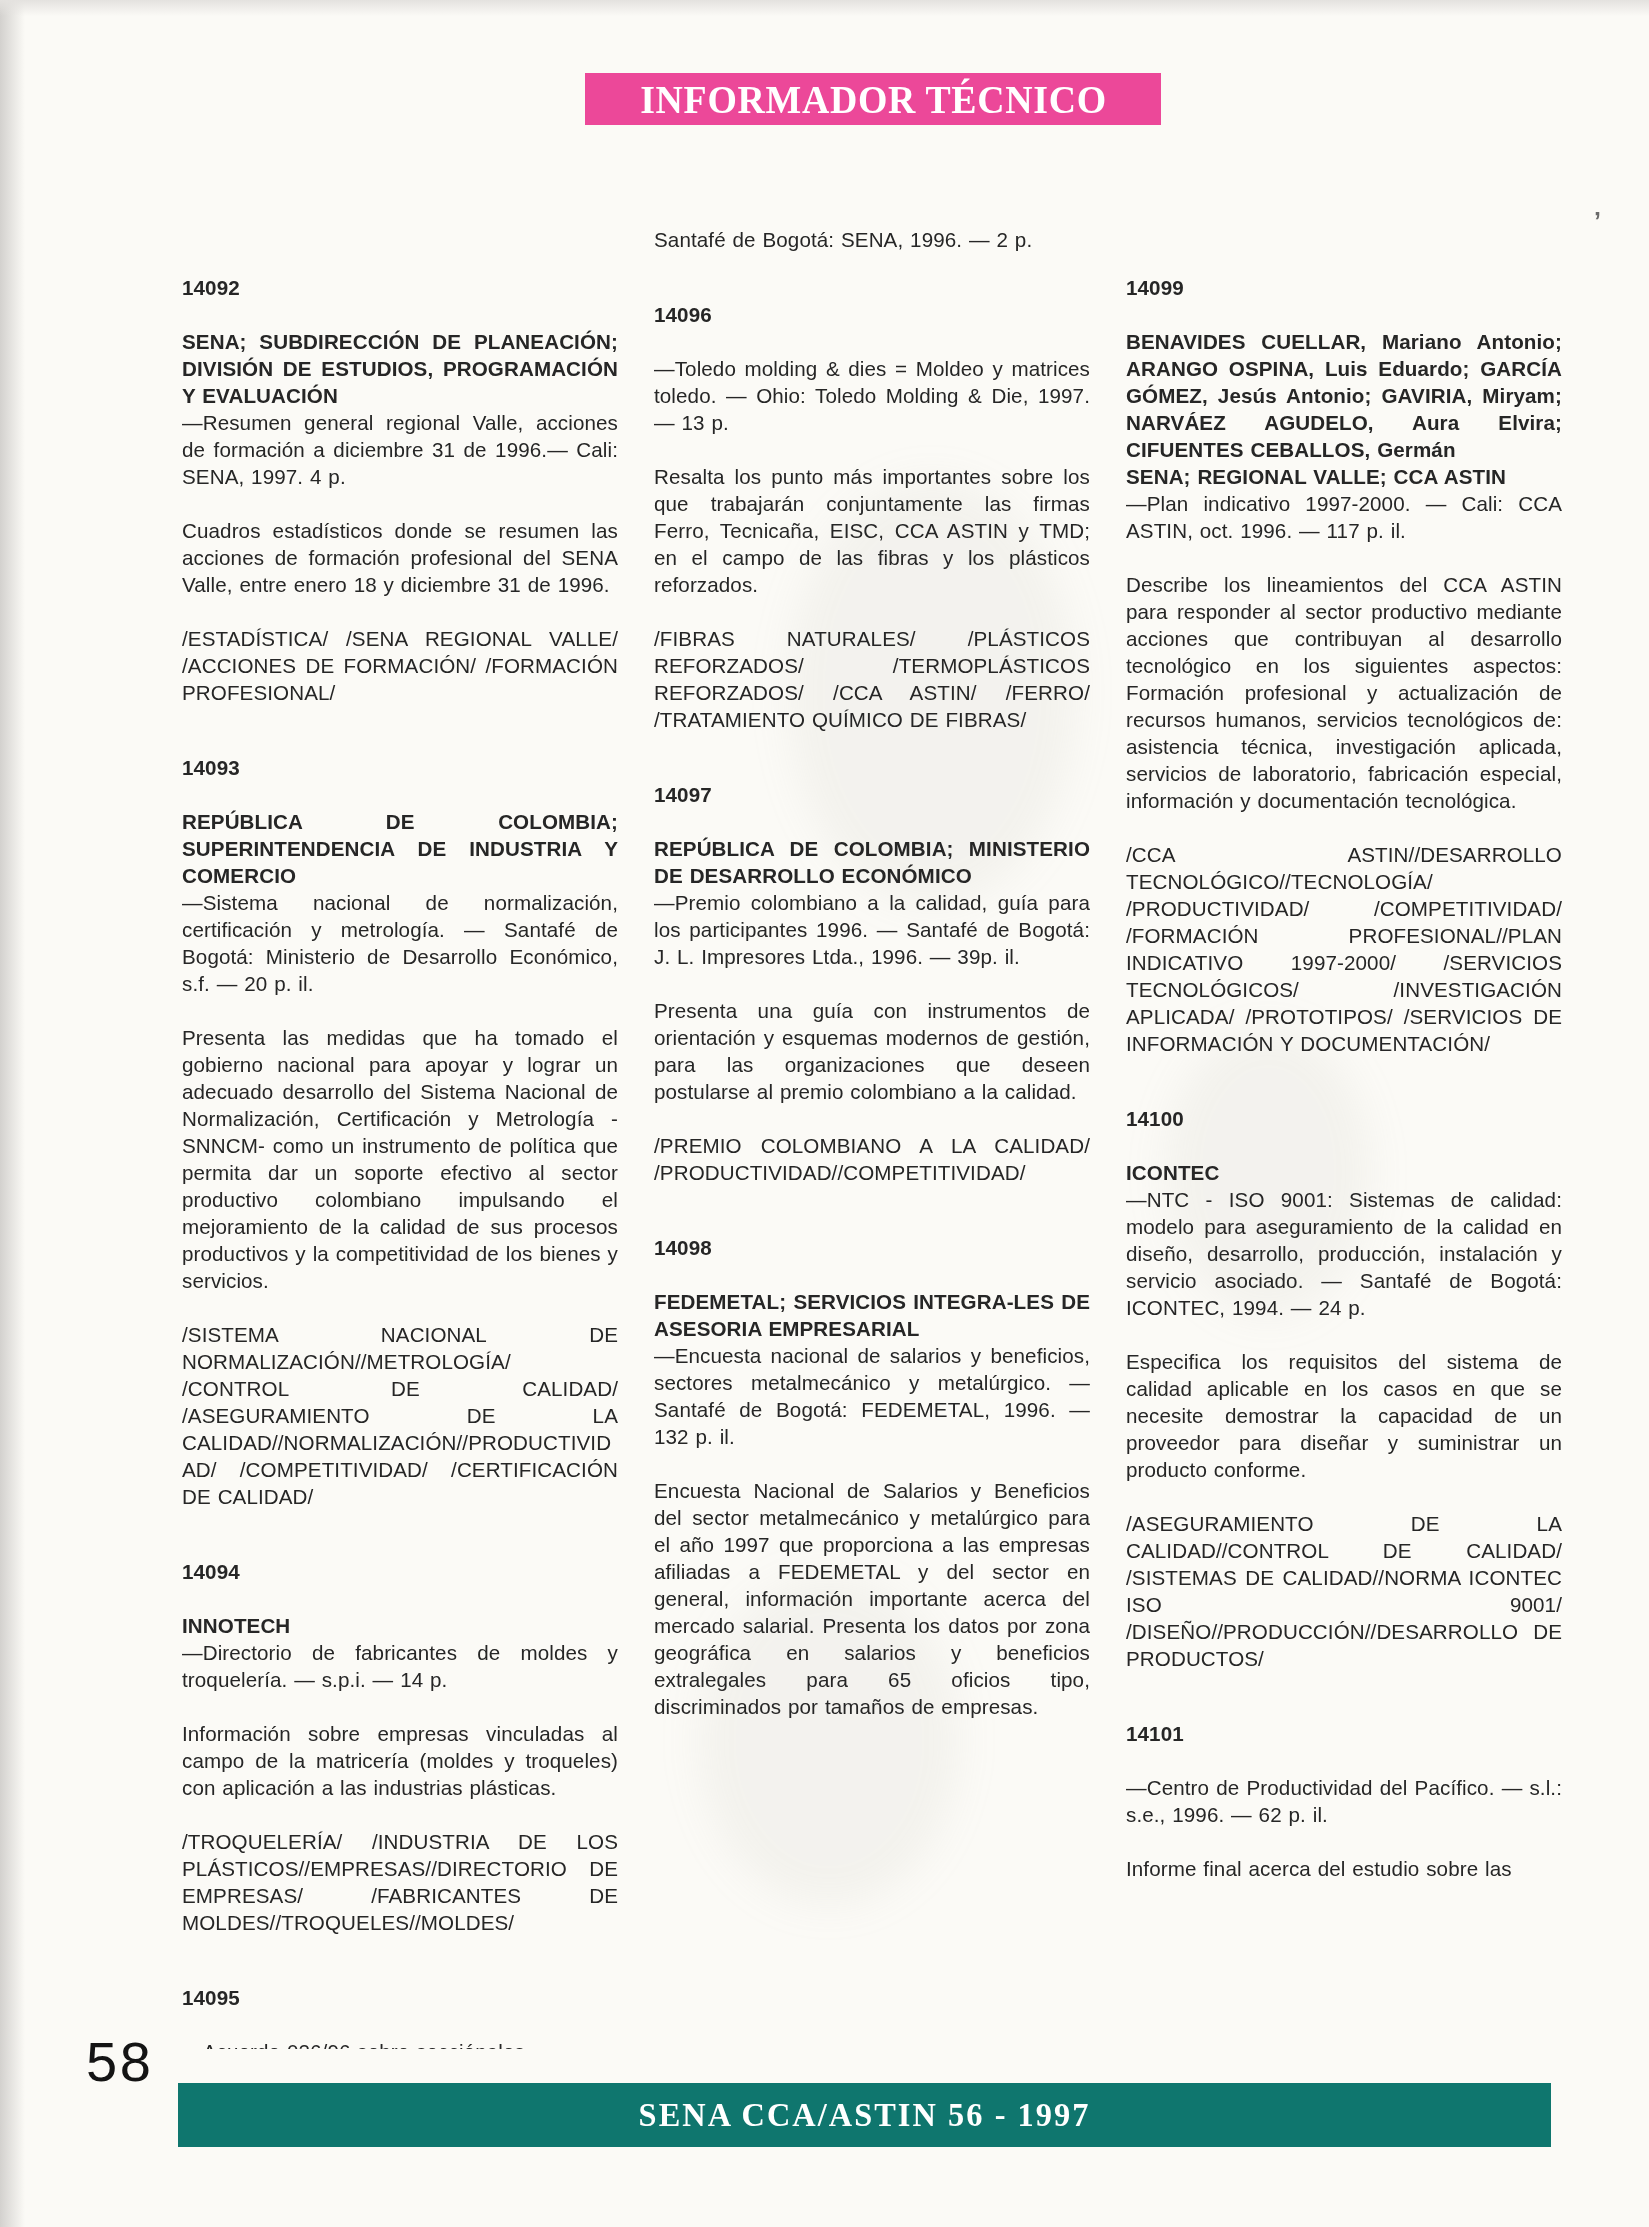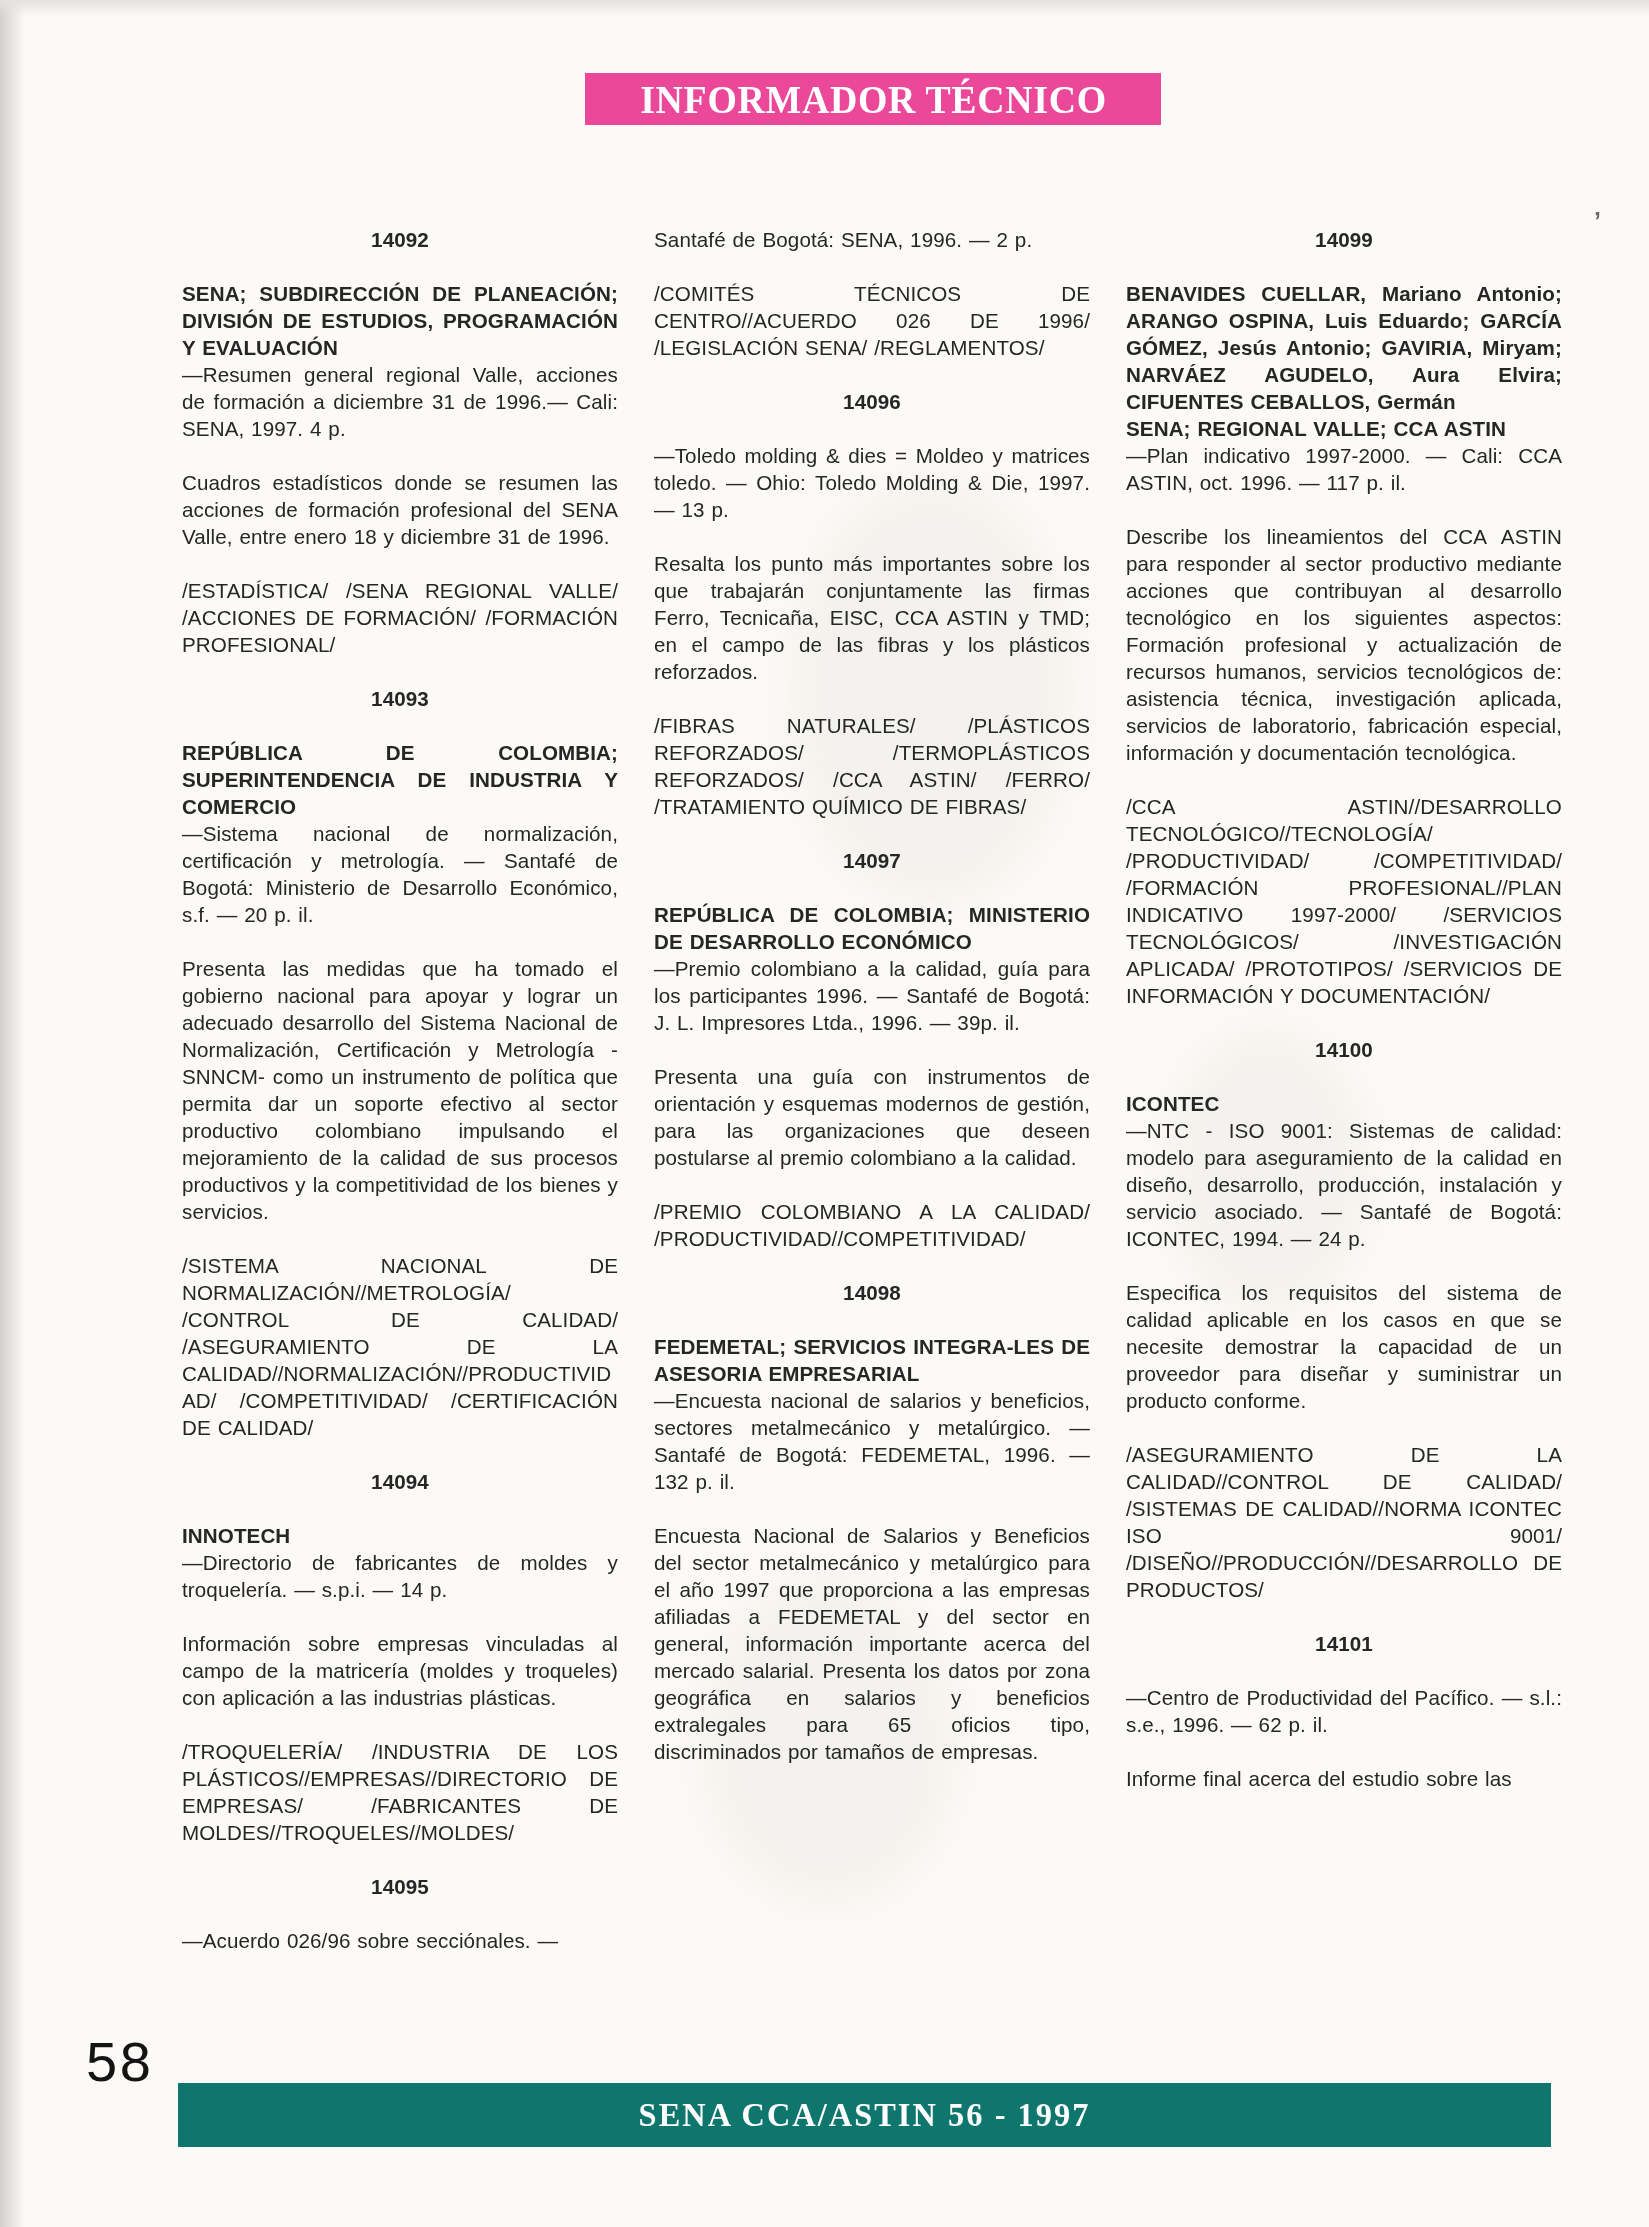--- a/index.html
+++ b/index.html
@@ -43,21 +43,21 @@
   }
   .col{flex:0 0 436px;width:436px;}
 
   .block{
     font-size:20.6px;line-height:27px;
     text-align:justify;text-justify:inter-word;
     margin:0 0 27px 0;
     letter-spacing:0.1px;word-spacing:1px;
     overflow-wrap:break-word;
   }
-  .b-number{font-weight:700;text-align:center;}
+  .b-number{font-weight:700;text-align:left;margin-top:48px;}
   .b-heading{font-weight:700;margin-bottom:0;}
   .b-citation{}
   .b-para{}
   .b-keywords{}
 
   .stray-mark{
     position:absolute;left:1594px;top:207px;
     font-size:25px;color:#6a6a6a;font-weight:700;
   }
 
@@ -107,21 +107,20 @@
       <div class="block b-number">14094</div>
       <div class="block b-heading">INNOTECH</div>
       <div class="block b-citation">—Directorio de fabricantes de moldes y troquelería. — s.p.i. — 14 p.</div>
       <div class="block b-para">Información sobre empresas vinculadas al campo de la matricería (moldes y troqueles) con aplicación a las industrias plásticas.</div>
       <div class="block b-keywords">/TROQUELERÍA/ /INDUSTRIA DE LOS PLÁSTICOS//EMPRESAS//DIRECTORIO DE EMPRESAS/ /FABRICANTES DE MOLDES//TROQUELES//MOLDES/</div>
       <div class="block b-number">14095</div>
       <div class="block b-citation">—Acuerdo 026/96 sobre secciónales. —</div>
     </div>
     <div class="col">
       <div class="block b-citation">Santafé de Bogotá: SENA, 1996. — 2 p.</div>
-      <div class="block b-keywords">/COMITÉS TÉCNICOS DE CENTRO//ACUERDO 026 DE 1996/  /LEGISLACIÓN SENA/ /REGLAMENTOS/</div>
       <div class="block b-number">14096</div>
       <div class="block b-citation">—Toledo molding &amp; dies = Moldeo y matrices toledo. — Ohio: Toledo Molding &amp; Die, 1997. — 13 p.</div>
       <div class="block b-para">Resalta los punto más importantes sobre los que trabajarán conjuntamente las firmas Ferro, Tecnicaña, EISC, CCA ASTIN y TMD; en el campo de las fibras y los plásticos reforzados.</div>
       <div class="block b-keywords">/FIBRAS NATURALES/ /PLÁSTICOS REFORZADOS/ /TERMOPLÁSTICOS REFORZADOS/ /CCA ASTIN/ /FERRO/ /TRATAMIENTO QUÍMICO DE FIBRAS/</div>
       <div class="block b-number">14097</div>
       <div class="block b-heading">REPÚBLICA DE COLOMBIA; MINISTERIO DE DESARROLLO ECONÓMICO</div>
       <div class="block b-citation">—Premio colombiano a la calidad, guía para los participantes 1996. — Santafé de Bogotá: J. L. Impresores Ltda., 1996. — 39p. il.</div>
       <div class="block b-para">Presenta una guía con instrumentos de orientación y esquemas modernos de gestión, para las organizaciones que deseen postularse al premio colombiano a la calidad.</div>
       <div class="block b-keywords">/PREMIO COLOMBIANO A LA CALIDAD/ /PRODUCTIVIDAD//COMPETITIVIDAD/</div>
       <div class="block b-number">14098</div>

